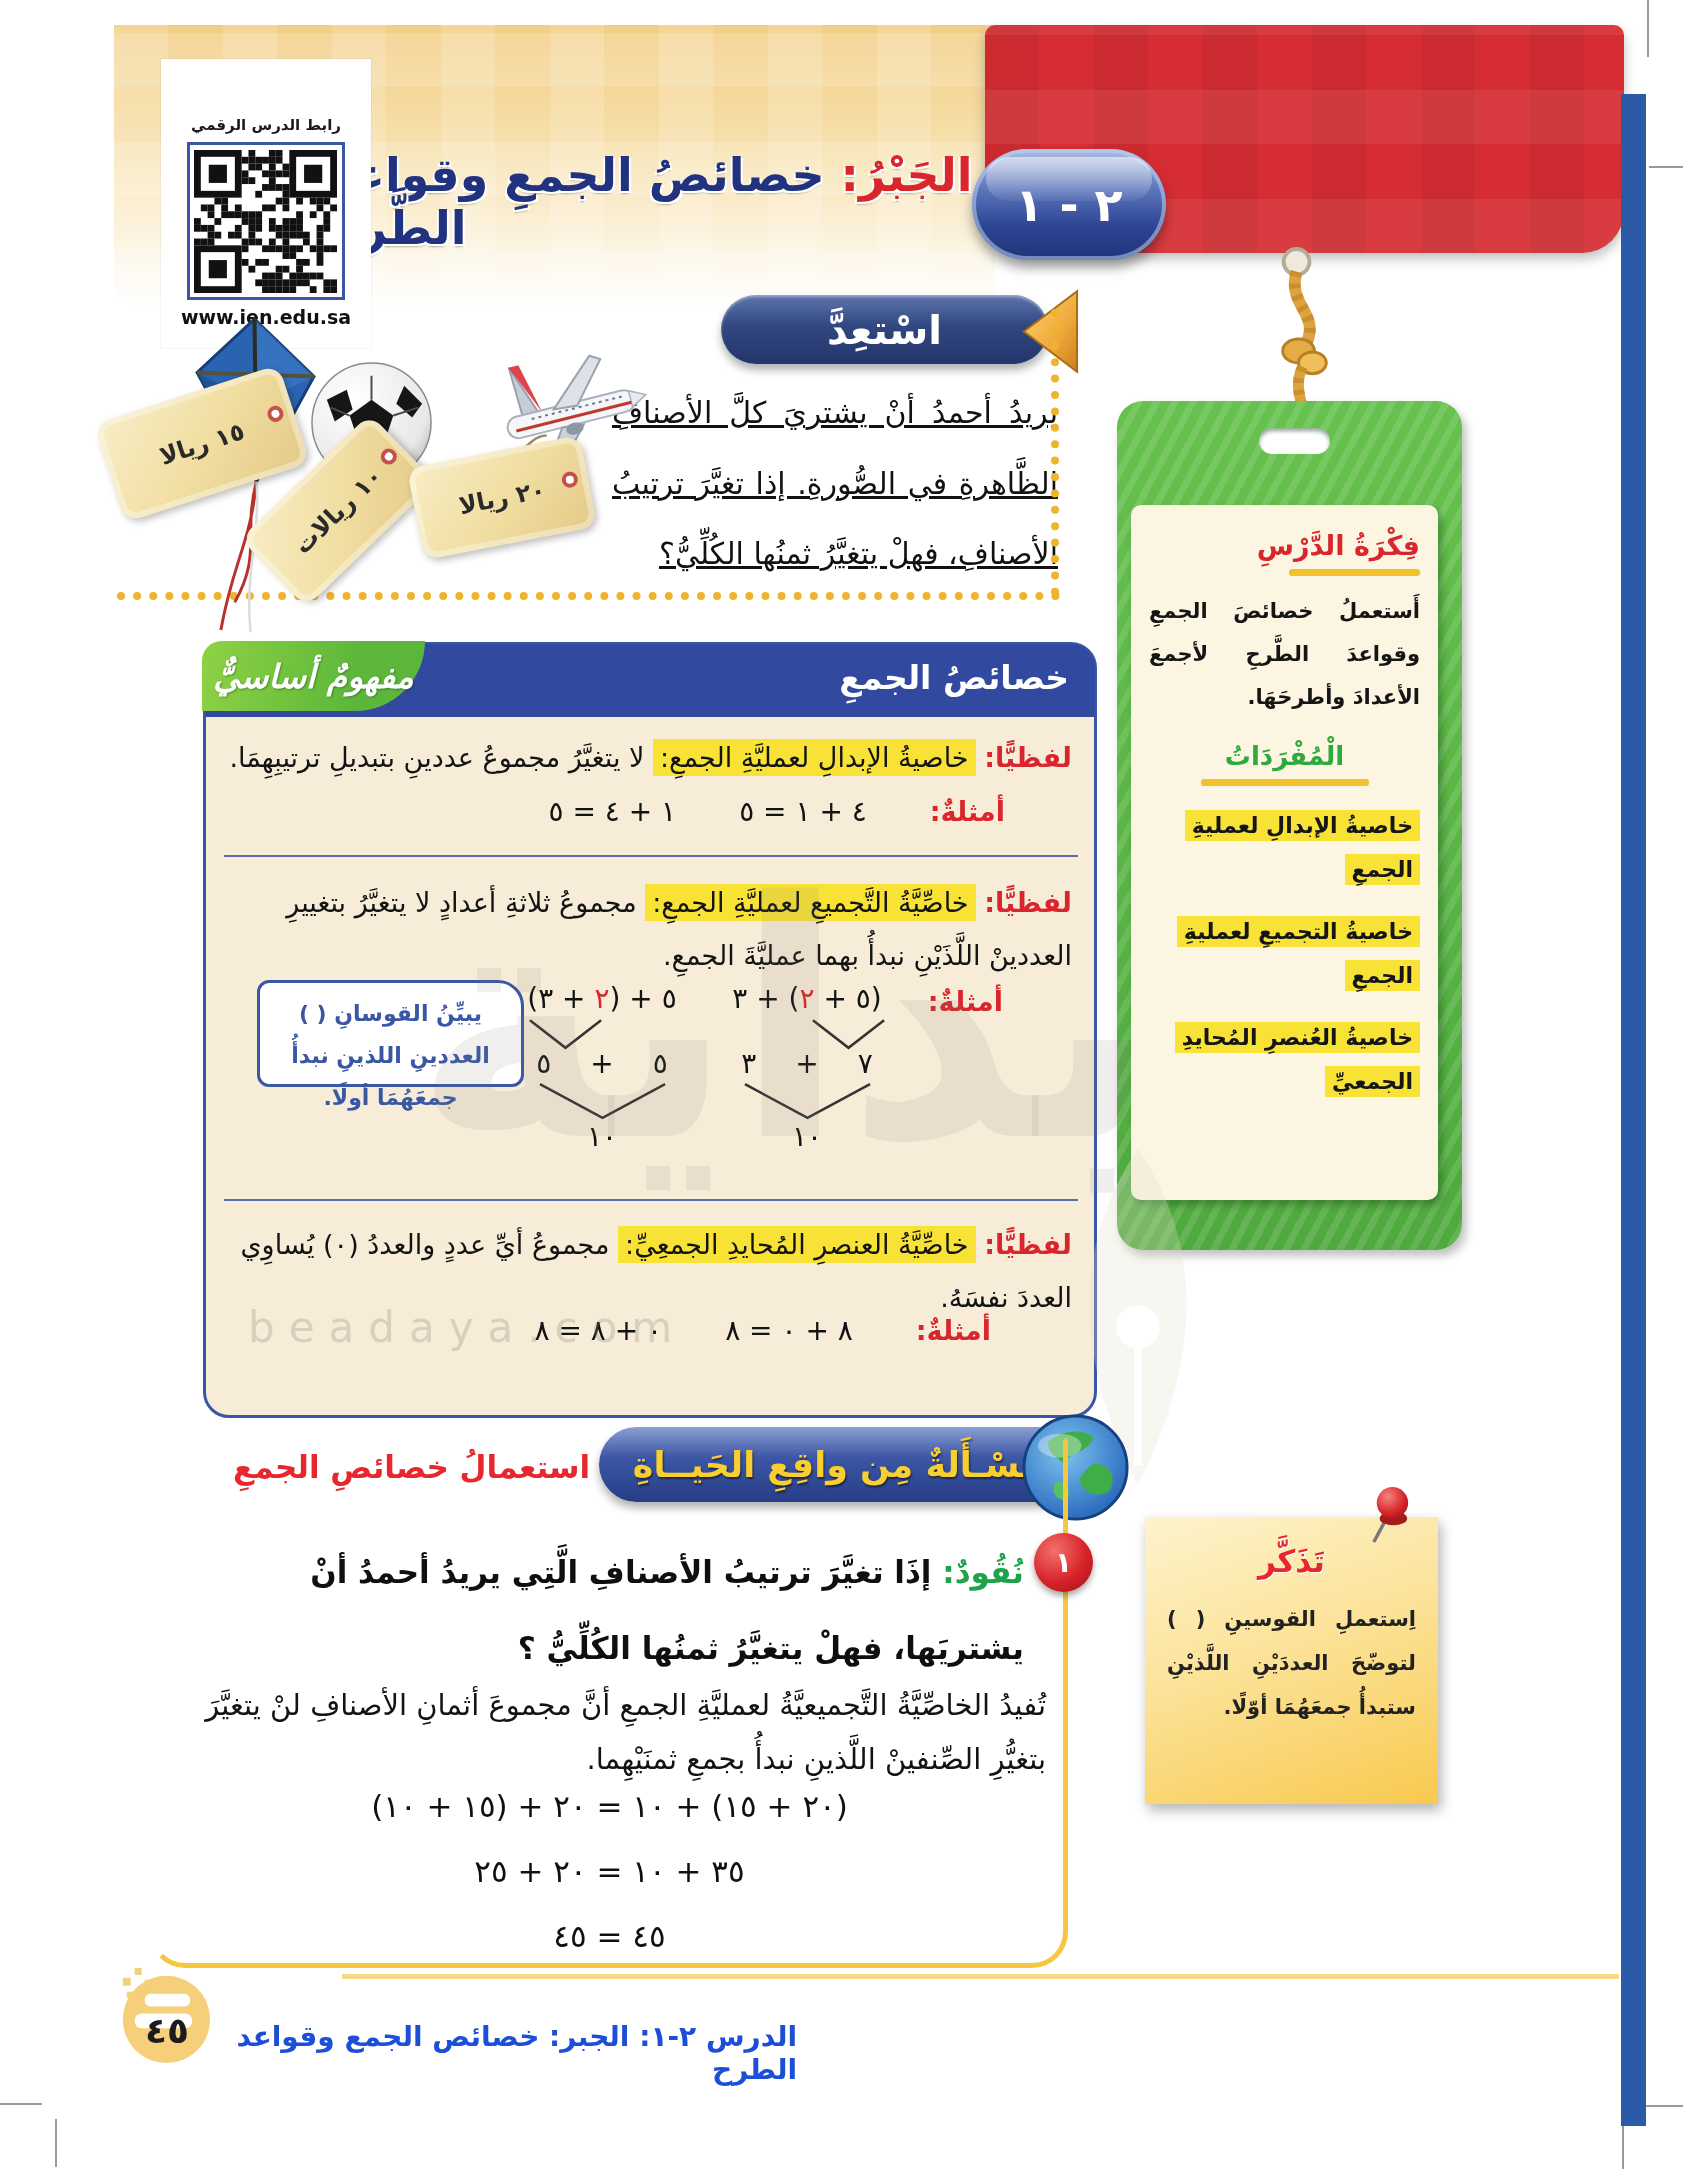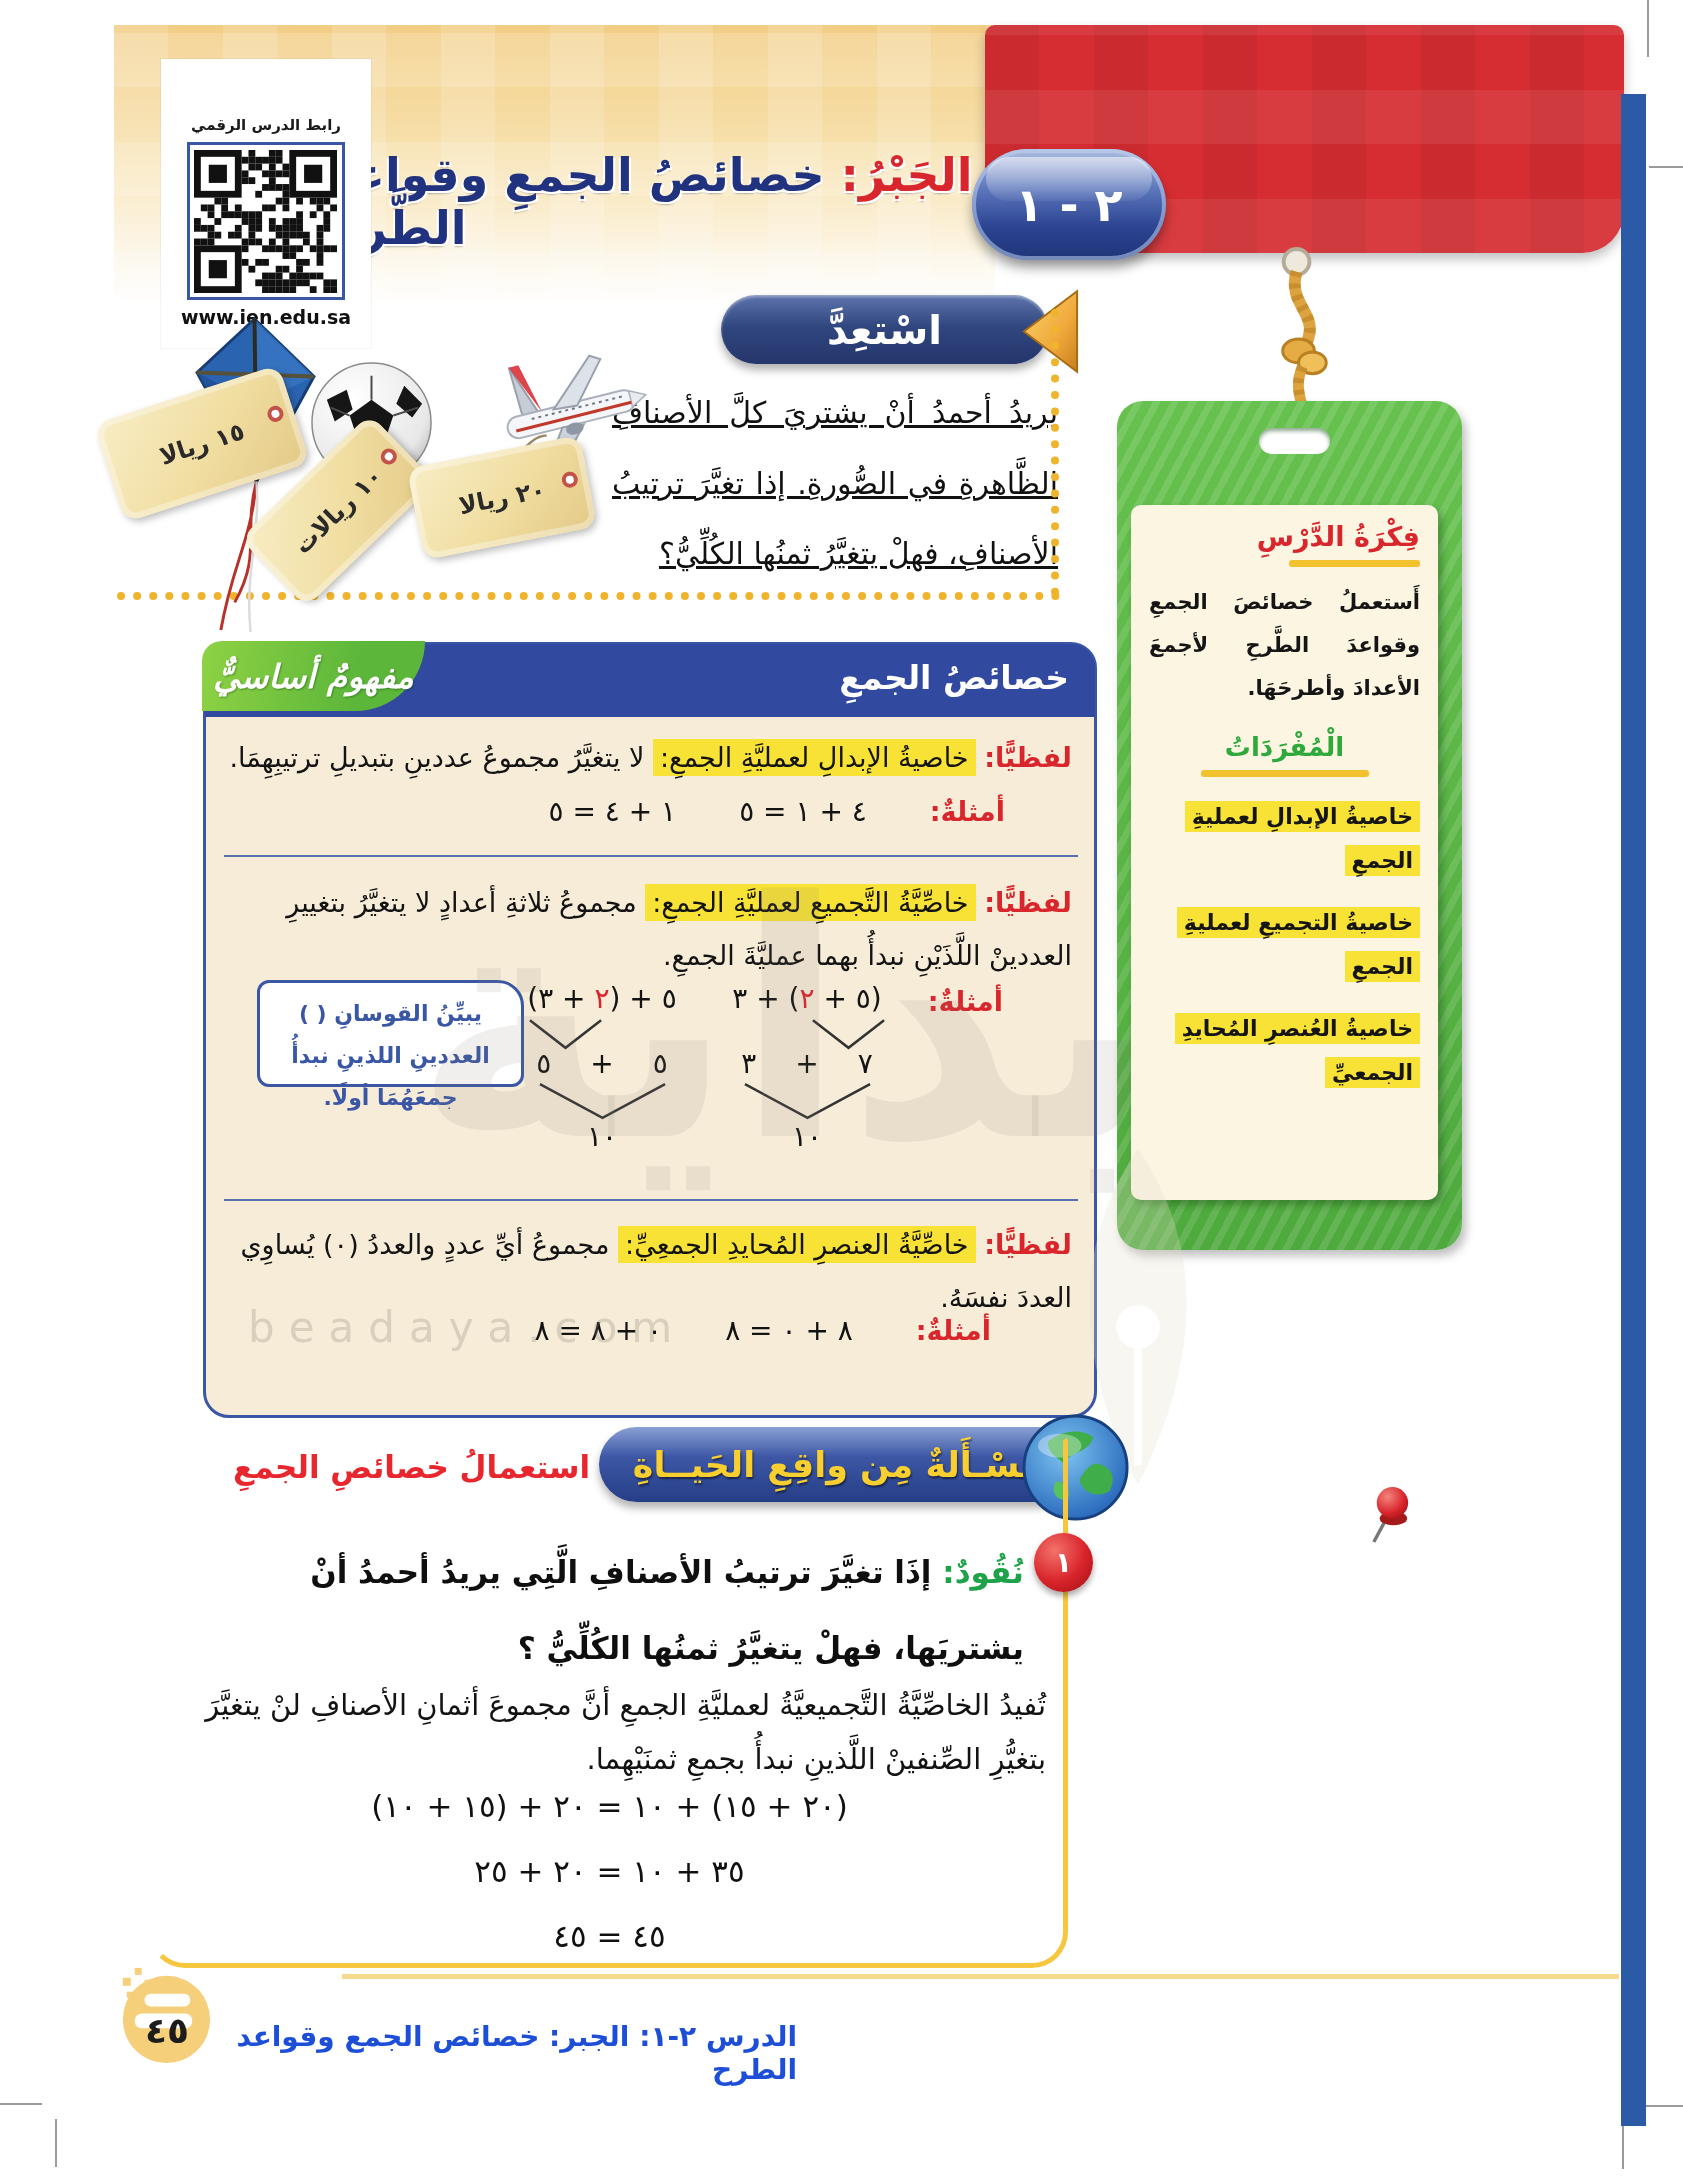--- a/index.html
+++ b/index.html
@@ -69,21 +69,21 @@
 
   
   .bookmark { left:1117px; top:401px; width:345px; height:849px; border-radius:26px;
     background:
       repeating-linear-gradient(118deg, rgba(255,255,255,.12) 0 7px, rgba(0,0,0,0) 7px 16px),
       linear-gradient(#66c14e, #4faa3e);
     box-shadow:4px 6px 10px rgba(0,0,0,.25); }
   .bm-hole { left:1259px; top:428px; width:71px; height:26px; border-radius:14px; background:#fff;
     box-shadow:inset 0 3px 4px rgba(0,60,0,.45); }
   .bm-card { left:1131px; top:505px; width:307px; height:695px; background:#fbf5e2; border-radius:10px;
-    box-shadow:4px 5px 7px rgba(25,70,20,.4); padding:16px 18px; }
+    box-shadow:4px 5px 7px rgba(25,70,20,.4); padding:25px 18px; }
   .idea-title { color:#d9262c; font-size:27px; font-weight:bold; text-align:right; }
   .u-bar { height:7px; background:#f2c12e; border-radius:3px; }
   .idea-bar { width:131px; margin:8px 0 14px auto; margin-right:0; margin-left:auto; }
   .idea-text { font-size:21px; line-height:2.05; text-align:justify; color:#151515; font-weight:bold; }
   .vocab-title { color:#2fa83c; font-size:26px; font-weight:bold; text-align:center; margin-top:22px; }
   .vocab-bar { width:168px; margin:8px auto 18px auto; }
   .vocab-item { font-size:22px; font-weight:bold; line-height:2.0; text-align:right; margin-bottom:18px; color:#151515; }
   .hl { background:#f7e235; padding:3px 7px; box-decoration-break:clone; -webkit-box-decoration-break:clone; }
 
   
@@ -522,20 +522,24 @@
   <div class="abs prob-box"></div>
   <div class="abs bullet">١</div>
   <p class="abs explain">تُفيدُ الخاصِّيَّةُ التَّجميعيَّةُ لعمليَّةِ الجمعِ أنَّ مجموعَ أثمانِ الأصنافِ لنْ يتغيَّرَ بتغيُّرِ الصِّنفينْ اللَّذينِ نبدأُ بجمعِ ثمنَيْهِما.</p>
   <p class="abs question"><span class="kw">نُقُودٌ:</span><span> إذَا تغيَّرَ ترتيبُ الأصنافِ الَّتِي يريدُ أحمدُ أنْ يشتريَها،  فهلْ يتغيَّرُ ثمنُها الكُلِّيُّ ؟</span></p>
   <div class="abs eqs">
     <div>(٢٠ + ١٥) + ١٠ = ٢٠ + (١٥ + ١٠)</div>
     <div>٣٥ + ١٠ = ٢٠ + ٢٥</div>
     <div>٤٥ = ٤٥</div>
   </div>
 
+  <div class="abs sticky">
+    <div class="sticky-title">تَذَكَّر</div>
+    <div class="sticky-text">اِستعملِ القوسينِ ( ) لتوضّحَ العددَيْنِ اللَّذيْنِ ستبدأُ جمعَهُمَا أوّلًا.</div>
+  </div>
   <svg class="abs pin" width="51" height="61" viewBox="0 0 52 62">
     <line x1="24" y1="32" x2="10" y2="58" stroke="#777" stroke-width="3.5"></line>
     <defs>
         <radialGradient id="pinr" cx=".35" cy=".3" r=".9">
       <stop offset="0" stop-color="#f3857d"></stop>
           <stop offset=".6" stop-color="#d8232a"></stop>
           <stop offset="1" stop-color="#8e1015"></stop>
     </radialGradient>
       </defs>
     <ellipse cx="30" cy="34" rx="14" ry="7" fill="#a51a1a"></ellipse>

